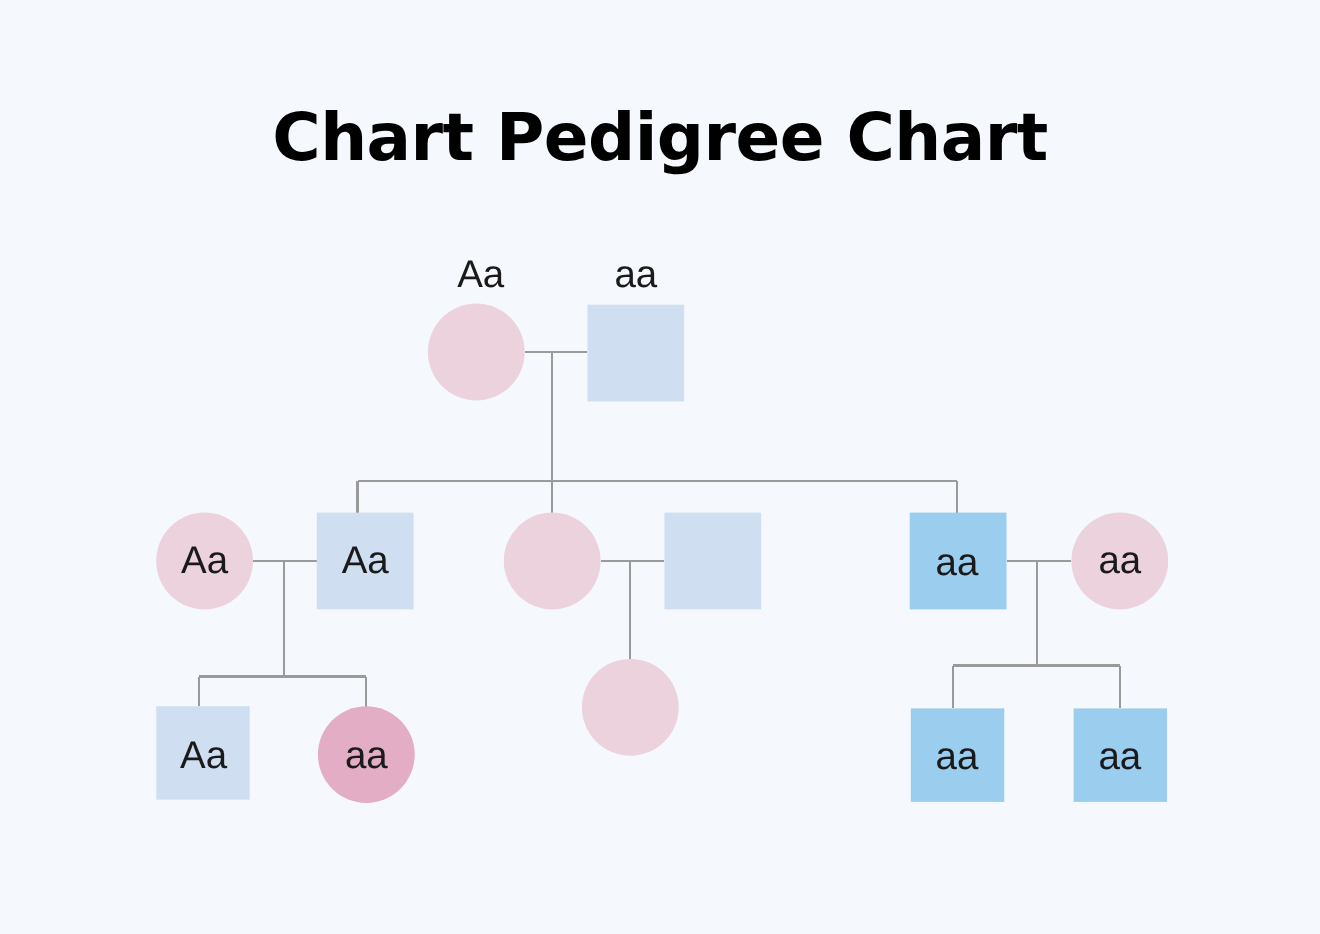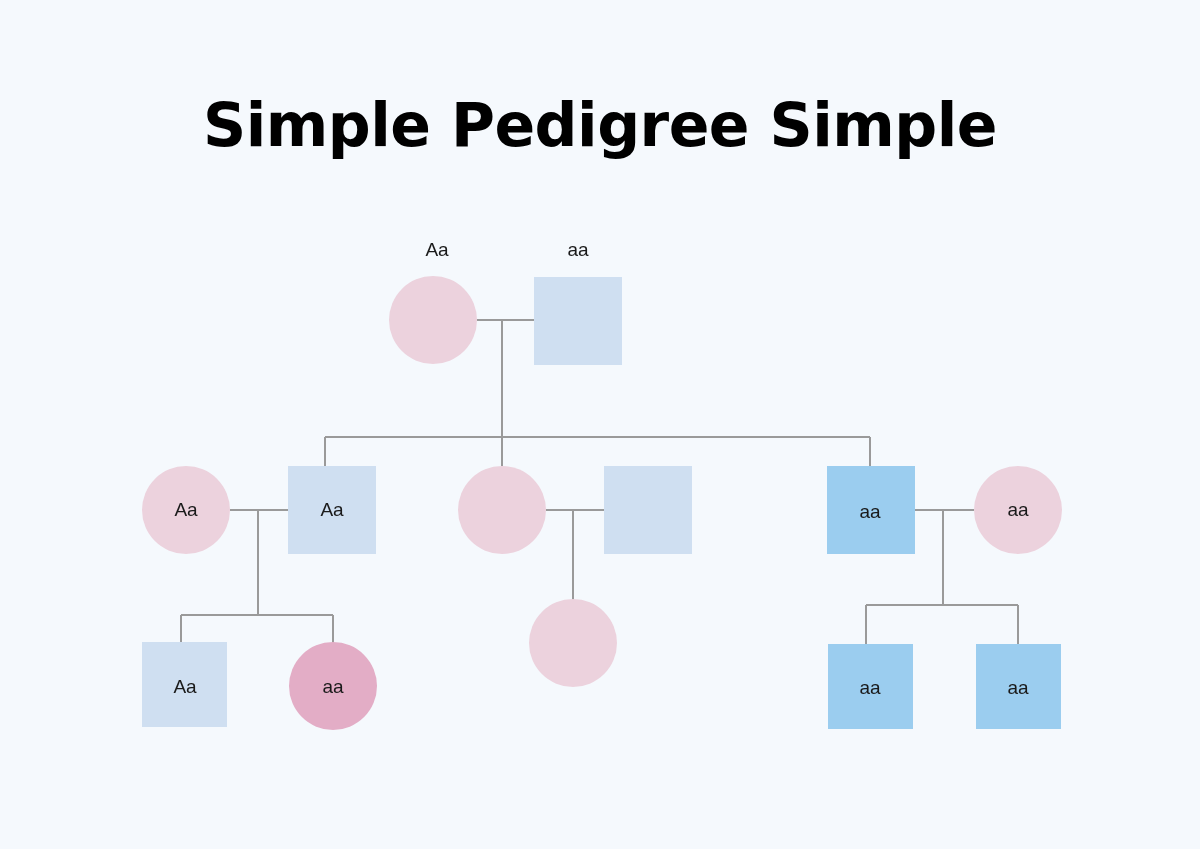--- a/index.html
+++ b/index.html
@@ -34,33 +34,33 @@
   #pedigree-svg {
     position: absolute;
     left: 0;
     top: 0;
     width: 1200px;
     height: 849px;
   }
   .node-label {
     position: absolute;
     font-family: "Liberation Sans", sans-serif;
-    font-size: 19px;
+    font-size: 35px;
     color: #1a1a1a;
     white-space: nowrap;
     transform: translate(-50%, -50%);
     pointer-events: none;
   }
 </style>
 </head>
 <body style="background: rgb(245, 249, 253);">
 
 <div id="stage">
 
-  <div id="chart-title">Simple Pedigree Simple</div>
+  <div id="chart-title">Chart Pedigree Chart</div>
 
   <svg id="pedigree-svg" viewBox="0 0 1200 849" xmlns="http://www.w3.org/2000/svg">
 
     <g stroke="#9a9a9a" stroke-width="2" fill="none" shape-rendering="crispEdges">
 
       <line x1="477" y1="320" x2="534" y2="320"></line>
 
       <line x1="502" y1="320" x2="502" y2="437"></line>
       <line x1="325" y1="437" x2="870" y2="437"></line>
       <line x1="325" y1="437" x2="325" y2="466"></line>

